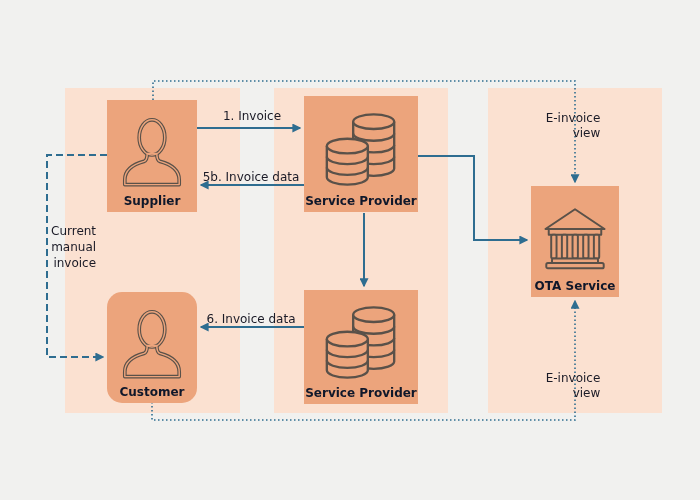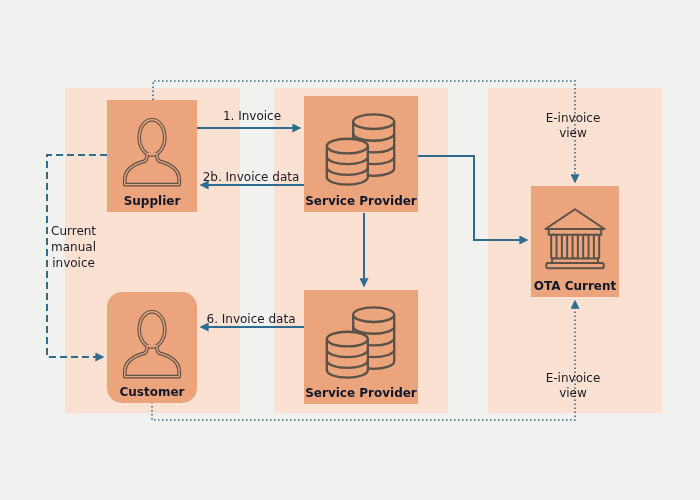--- a/index.html
+++ b/index.html
@@ -42,25 +42,25 @@
     width:700px;height:500px;
     pointer-events:none;
   }
   .edge-label{
     position:absolute;
     font-size:12px;
     line-height:15px;
     color:#1a1a26;
     white-space:pre-line;
     transform:translateX(-50%);
-    text-align:center;
+    text-align:right;
   }
   .edge-label.left-align{
     transform:none;
-    text-align:center;
+    text-align:right;
   }
 </style>
 </head>
 <body>
 
 <div id="canvas">
 
   <div class="band" style="left:65px;width:175px;"></div>
   <div class="band" style="left:274px;width:174px;"></div>
   <div class="band" style="left:488px;width:174px;"></div>
@@ -168,25 +168,25 @@
           <rect x="11" y="35" width="6.5" height="29" rx="2"></rect>
           <rect x="24" y="35" width="6.5" height="29" rx="2"></rect>
           <rect x="37" y="35" width="6.5" height="29" rx="2"></rect>
           <rect x="50" y="35" width="6.5" height="29" rx="2"></rect>
           <rect x="63" y="35" width="6.5" height="29" rx="2"></rect>
           <rect x="12" y="64" width="56" height="5.5" rx="1.5"></rect>
           <rect x="5" y="69.5" width="70" height="6.5" rx="2"></rect>
         </g>
       </svg>
     </div>
-    <div class="node-label">OTA Current</div>
+    <div class="node-label">OTA Service</div>
   </div>
 
   <div class="edge-label" style="left:252px;top:109px;">1. Invoice</div>
-  <div class="edge-label" style="left:251px;top:170px;">2b. Invoice data</div>
+  <div class="edge-label" style="left:251px;top:170px;">5b. Invoice data</div>
   <div class="edge-label" style="left:251px;top:312px;">6. Invoice data</div>
   <div class="edge-label left-align" style="left:51px;top:223px;line-height:16px;">Current
 manual
 invoice</div>
   <div class="edge-label" style="left:573px;top:111px;">E-invoice
 view</div>
   <div class="edge-label" style="left:573px;top:371px;">E-invoice
 view</div>
 
 </div>

